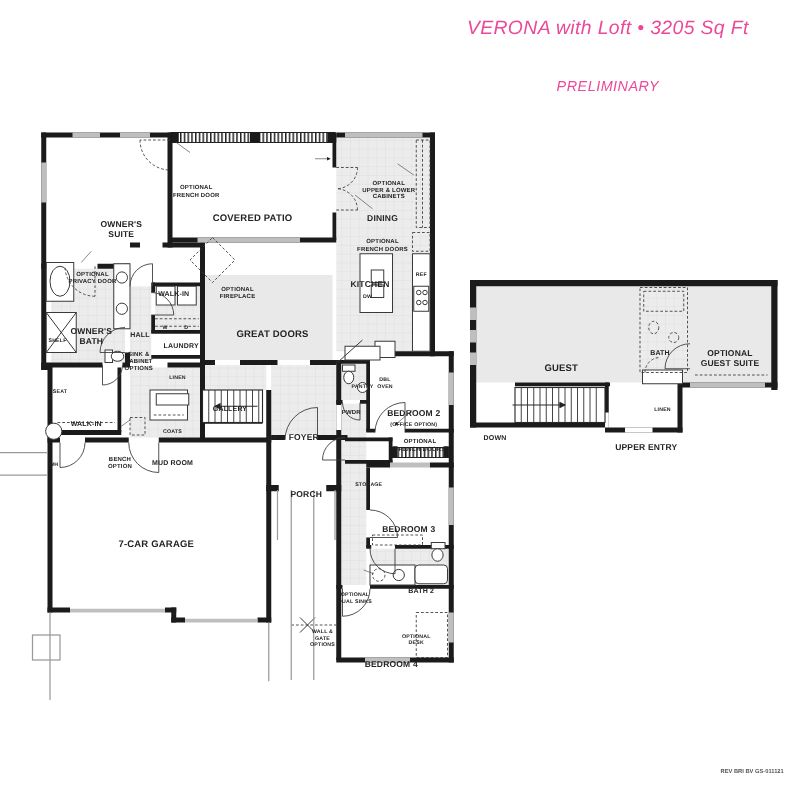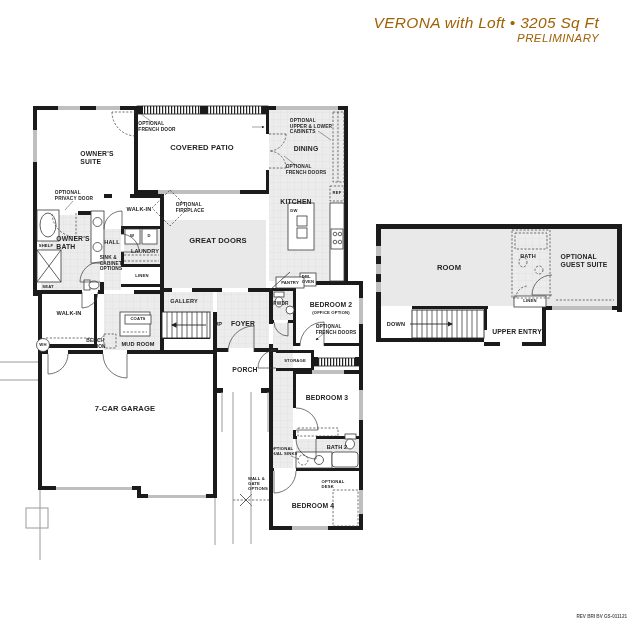--- a/index.html
+++ b/index.html
@@ -1,25 +1,25 @@
 <!DOCTYPE html>
 <html><head>
 <meta charset="utf-8">
 <style>
   html,body{margin:0;padding:0;background:#fff;}
   .canvas{position:relative;width:639px;height:639px;background:#fff;overflow:hidden;
           font-family:"Liberation Sans",sans-serif;}
   .plansvg{position:absolute;left:0;top:0;}
-  .titleblock{position:absolute;top:13px;right:40px;text-align:right;color:#a16207;}
+  .titleblock{position:absolute;top:13px;right:40px;text-align:center;color:#ec4899;}
   .title{font:italic 400 15.5px/1.25 "Liberation Sans",sans-serif;letter-spacing:.3px;}
-  .subtitle{font:italic 400 11.5px/1.2 "Liberation Sans",sans-serif;letter-spacing:.4px;}
+  .subtitle{font:italic 400 11.5px/1.2 "Liberation Sans",sans-serif;letter-spacing:.4px;margin-top:32px;}
   .rev{position:absolute;top:615px;right:12px;font:700 4.6px/1 "Liberation Sans",sans-serif;color:#555;}
   .lbl{position:absolute;transform:translate(-50%,-50%);
        font:700 6.8px/1.18 "Liberation Sans",sans-serif;color:#242424;
-       text-align:left;white-space:pre-line;letter-spacing:.15px;}
+       text-align:center;white-space:pre-line;letter-spacing:.15px;margin-top:27px;}
   .lg{font-size:7.6px;}
   .mid{font-size:5.6px;}
   .sm{font-size:4.8px;line-height:1.15;}
   .xs{font-size:4.2px;line-height:1.15;}
 </style>
 </head>
 <body>
 
 <div class="canvas">
 
@@ -350,21 +350,21 @@
   <div class="lbl xs" style="left:284px;top:452px">OPTIONAL
 DUAL SINKS</div>
   <div class="lbl mid" style="left:337px;top:447px">BATH 2</div>
   <div class="lbl xs" style="left:258px;top:484px">WALL &amp;
 GATE
 OPTIONS</div>
   <div class="lbl xs" style="left:333px;top:485px">OPTIONAL
 DESK</div>
   <div class="lbl" style="left:313px;top:506px">BEDROOM 4</div>
   <div class="lbl xs" style="left:43px;top:345px">WH</div>
-  <div class="lbl lg" style="left:449px;top:268px">ROOM</div>
+  <div class="lbl lg" style="left:449px;top:268px">GUEST</div>
   <div class="lbl mid" style="left:528px;top:256px">BATH</div>
   <div class="lbl" style="left:584px;top:261px">OPTIONAL
 GUEST SUITE</div>
   <div class="lbl xs" style="left:530px;top:301px">LINEN</div>
   <div class="lbl mid" style="left:396px;top:324px">DOWN</div>
   <div class="lbl" style="left:517px;top:332px">UPPER ENTRY</div>
 
   <div class="rev">REV BRI BV GS-011121</div>
 </div>
 

